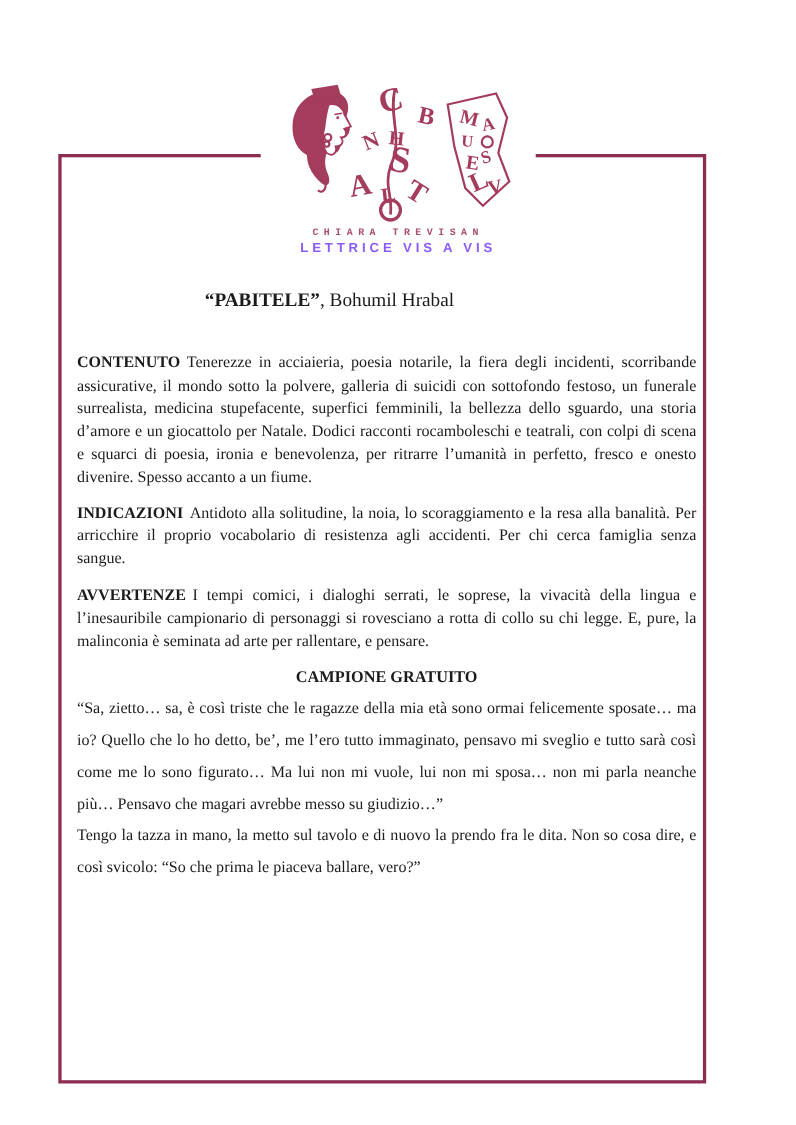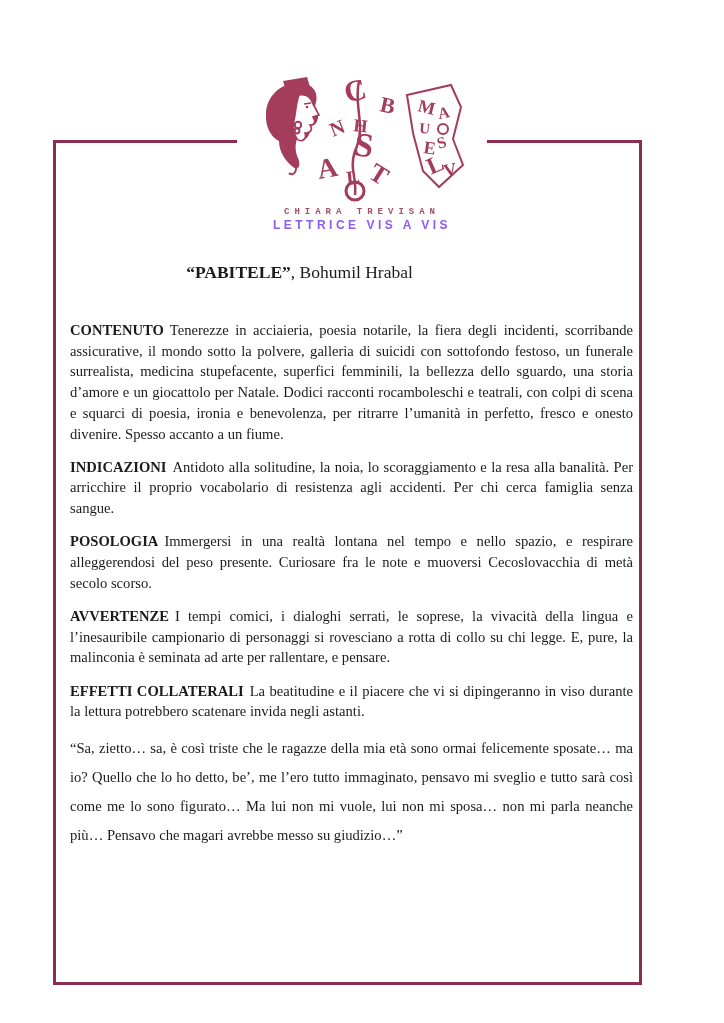--- a/index.html
+++ b/index.html
@@ -119,26 +119,26 @@
   <div class="title-block">
     <div><b>“PABITELE”</b><span>, Bohumil Hrabal</span></div>
   </div>
 
   <div class="content">
 
     <p><span class="section-label">CONTENUTO</span><span>Tenerezze in acciaieria, poesia notarile, la fiera degli incidenti, scorribande assicurative, il mondo sotto la polvere, galleria di suicidi con sottofondo festoso, un funerale surrealista, medicina stupefacente, superfici femminili, la bellezza dello sguardo, una storia d’amore e un giocattolo per Natale. Dodici racconti rocamboleschi e teatrali, con colpi di scena e squarci di poesia, ironia e benevolenza, per ritrarre l’umanità in perfetto, fresco e onesto divenire. Spesso accanto a un fiume.</span></p>
 
     <p><span class="section-label">INDICAZIONI</span><span>Antidoto alla solitudine, la noia, lo scoraggiamento e la resa alla banalità. Per arricchire il proprio vocabolario di resistenza agli accidenti. Per chi cerca famiglia senza sangue.</span></p>
 
-    <p><span class="section-label">POSOLOGIA</span><span>Immergersi in una realtà lontana nel tempo e nello spazio, e respirare alleggerendosi del peso presente. Curiosare fra le note e muoversi Cecoslovacchia di metà secolo scorso.</span></p>
 
     <p><span class="section-label">AVVERTENZE</span><span>I tempi comici, i dialoghi serrati, le soprese, la vivacità della lingua e l’inesauribile campionario di personaggi si rovesciano a rotta di collo su chi legge. E, pure, la malinconia è seminata ad arte per rallentare, e pensare.</span></p>
 
-    <p><span class="section-label">EFFETTI COLLATERALI</span><span>La beatitudine e il piacere che vi si dipingeranno in viso durante la lettura potrebbero scatenare invida negli astanti.</span></p>
 
+    <p class="sample-heading">CAMPIONE GRATUITO</p>
 
     <div class="sample">
       <p>“Sa, zietto… sa, è così triste che le ragazze della mia età sono ormai felicemente sposate… ma io? Quello che lo ho detto, be’, me l’ero tutto immaginato, pensavo mi sveglio e tutto sarà così come me lo sono figurato… Ma lui non mi vuole, lui non  mi sposa… non mi parla neanche più… Pensavo che magari avrebbe messo su giudizio…”</p>
+      <p>Tengo la tazza in mano, la metto sul tavolo e di nuovo la prendo fra le dita. Non so cosa dire, e così svicolo: “So che prima le piaceva ballare, vero?”</p>
     </div>
 
   </div>
 
 </div>
 
 </body></html>

